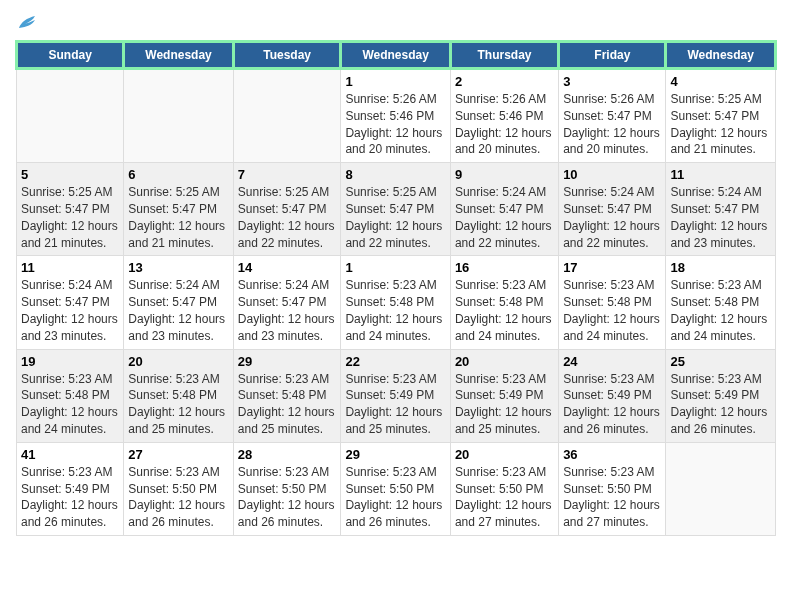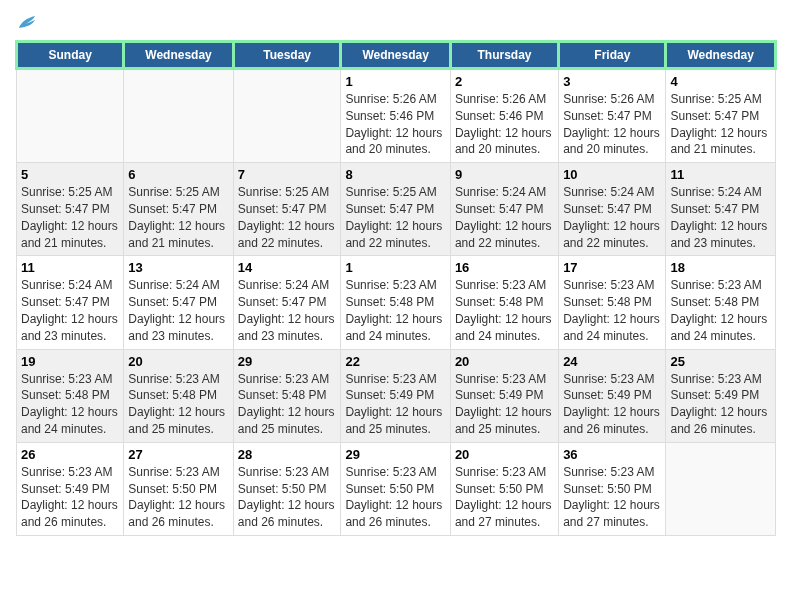--- a/index.html
+++ b/index.html
@@ -241,21 +241,21 @@
           <td>
             <div class="day-num">25</div>
             <div class="day-info" style="white-space: pre-line;">Sunrise: 5:23 AM
 Sunset: 5:49 PM
 Daylight: 12 hours
 and 26 minutes.</div>
           </td>
         </tr>
         <tr class="week-row" style="background: rgb(255, 255, 255);">
           <td>
-            <div class="day-num">26</div>
+            <div class="day-num">41</div>
             <div class="day-info" style="white-space: pre-line;">Sunrise: 5:23 AM
 Sunset: 5:49 PM
 Daylight: 12 hours
 and 26 minutes.</div>
           </td>
           <td>
             <div class="day-num">27</div>
             <div class="day-info" style="white-space: pre-line;">Sunrise: 5:23 AM
 Sunset: 5:50 PM
 Daylight: 12 hours

